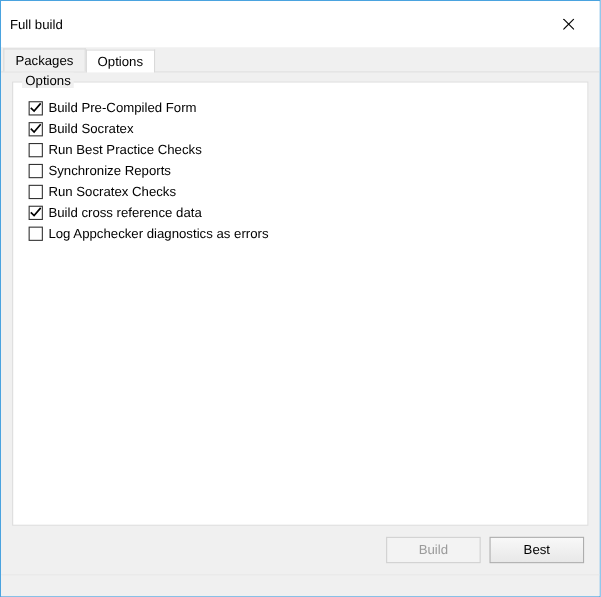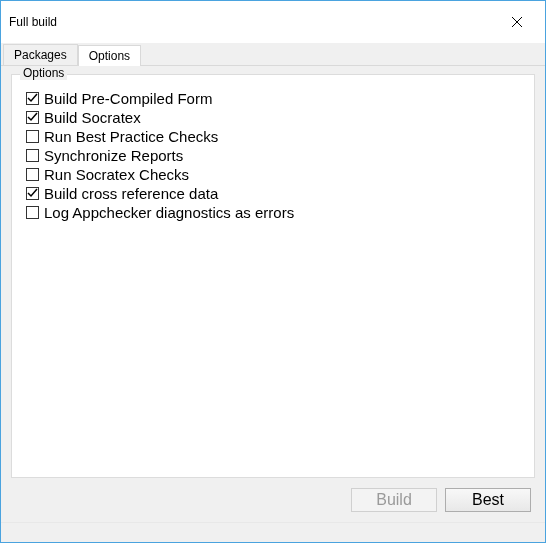--- a/index.html
+++ b/index.html
@@ -98,33 +98,33 @@
     height: 13px;
     border: 1px solid #333;
     background: #fff;
     display: flex;
     align-items: center;
     justify-content: center;
     flex-shrink: 0;
   }
   .checkbox.checked svg { display: block; }
   .checkbox svg { display: none; width: 11px; height: 11px; }
-  .check-label { font-size: 15px; }
+  .check-label { font-size: 12px; }
   .button-row {
     display: flex;
     justify-content: flex-end;
     gap: 8px;
     padding: 10px 4px 4px 4px;
   }
   .btn {
     min-width: 86px;
     height: 24px;
     border: 1px solid #adadad;
     background: linear-gradient(#f8f8f8,#e8e8e8);
-    font-size: 16px;
+    font-size: 12px;
     display: flex;
     align-items: center;
     justify-content: center;
     cursor: pointer;
     text-align: center;
   }
   .btn.disabled {
     color: #9a9a9a;
     border-color: #d0d0d0;
     background: #f3f3f3;

